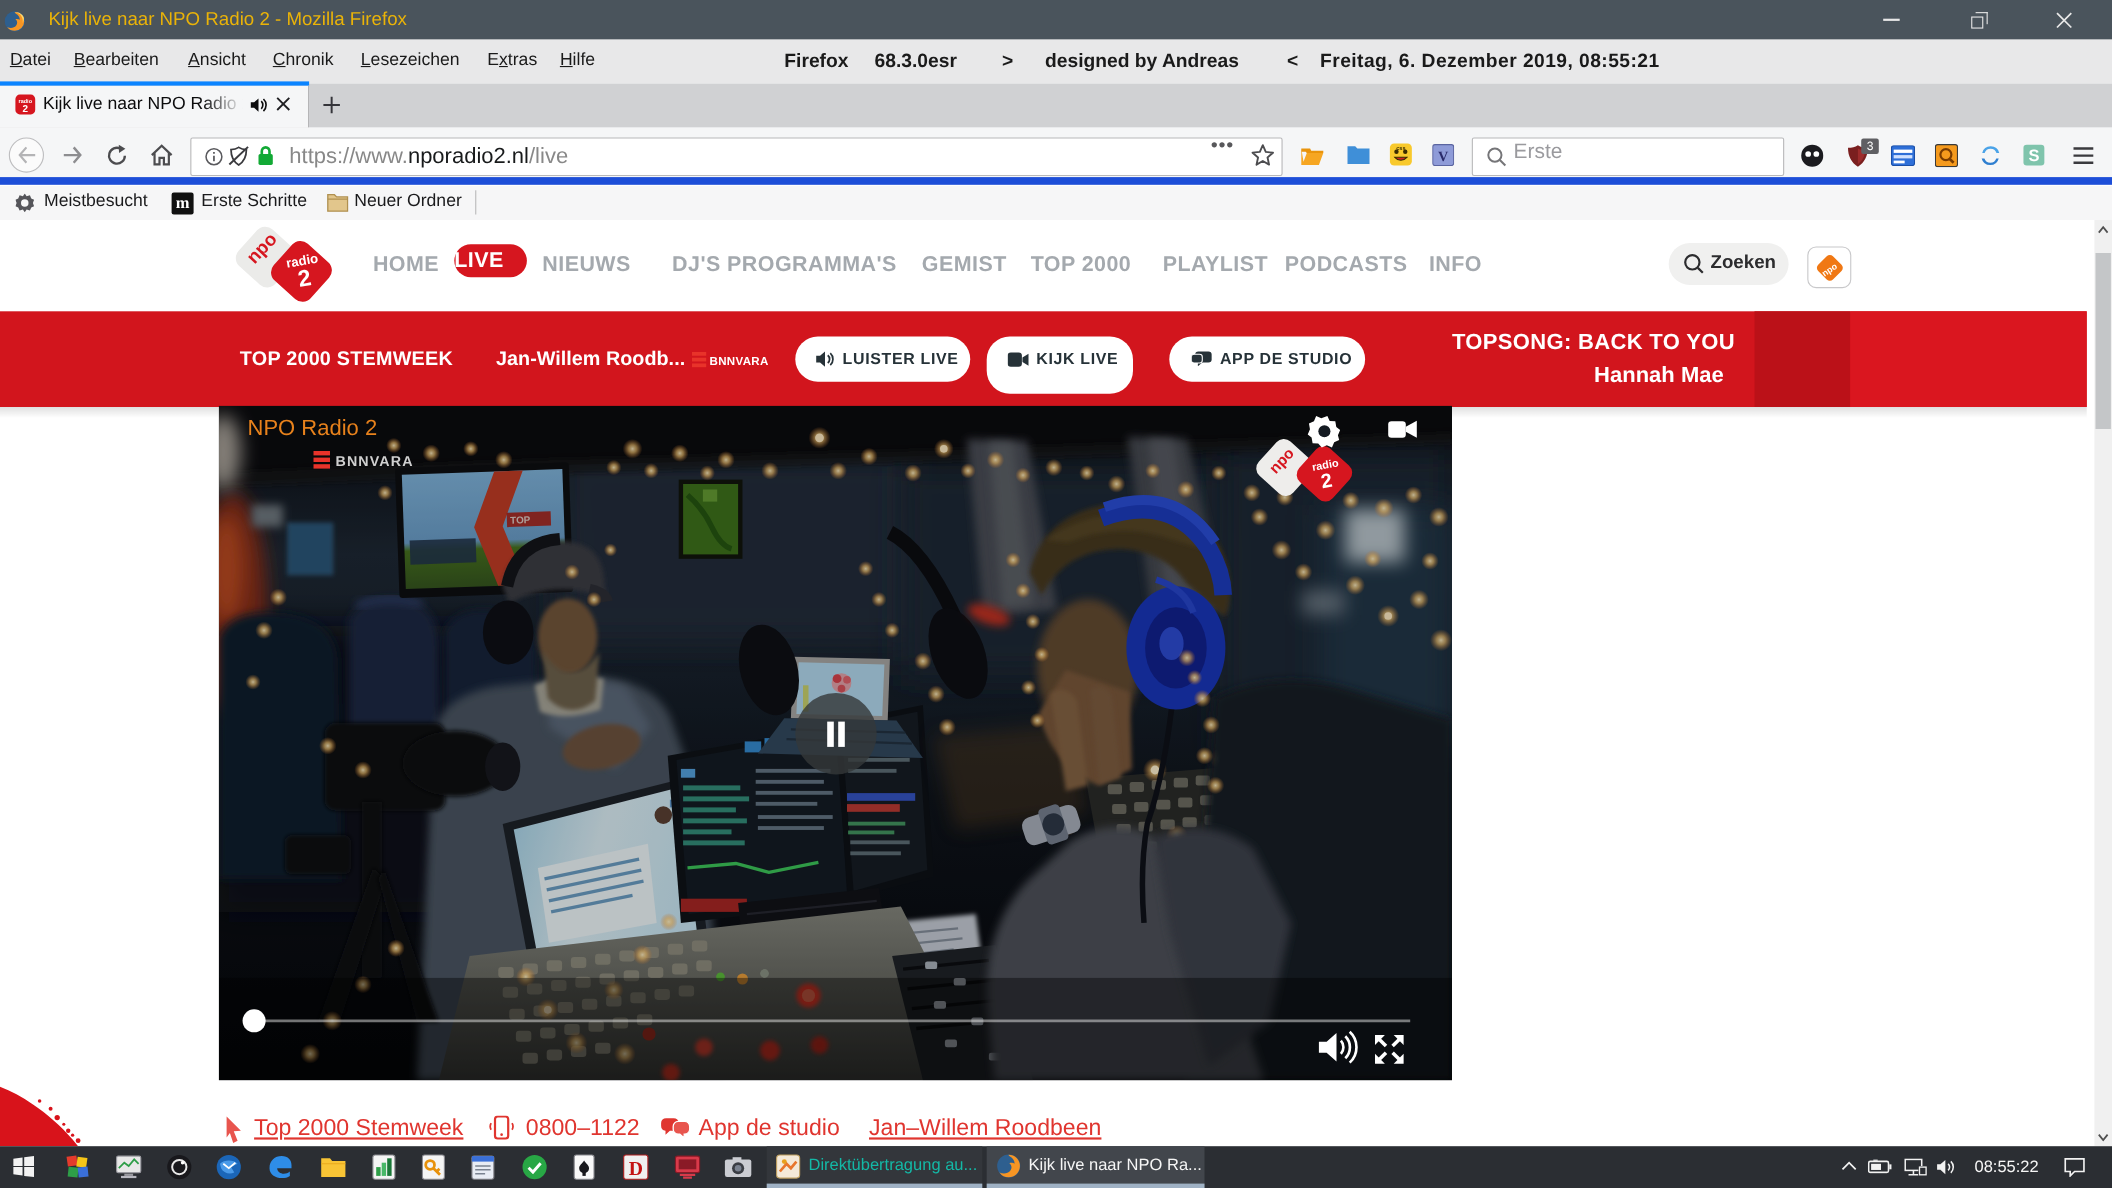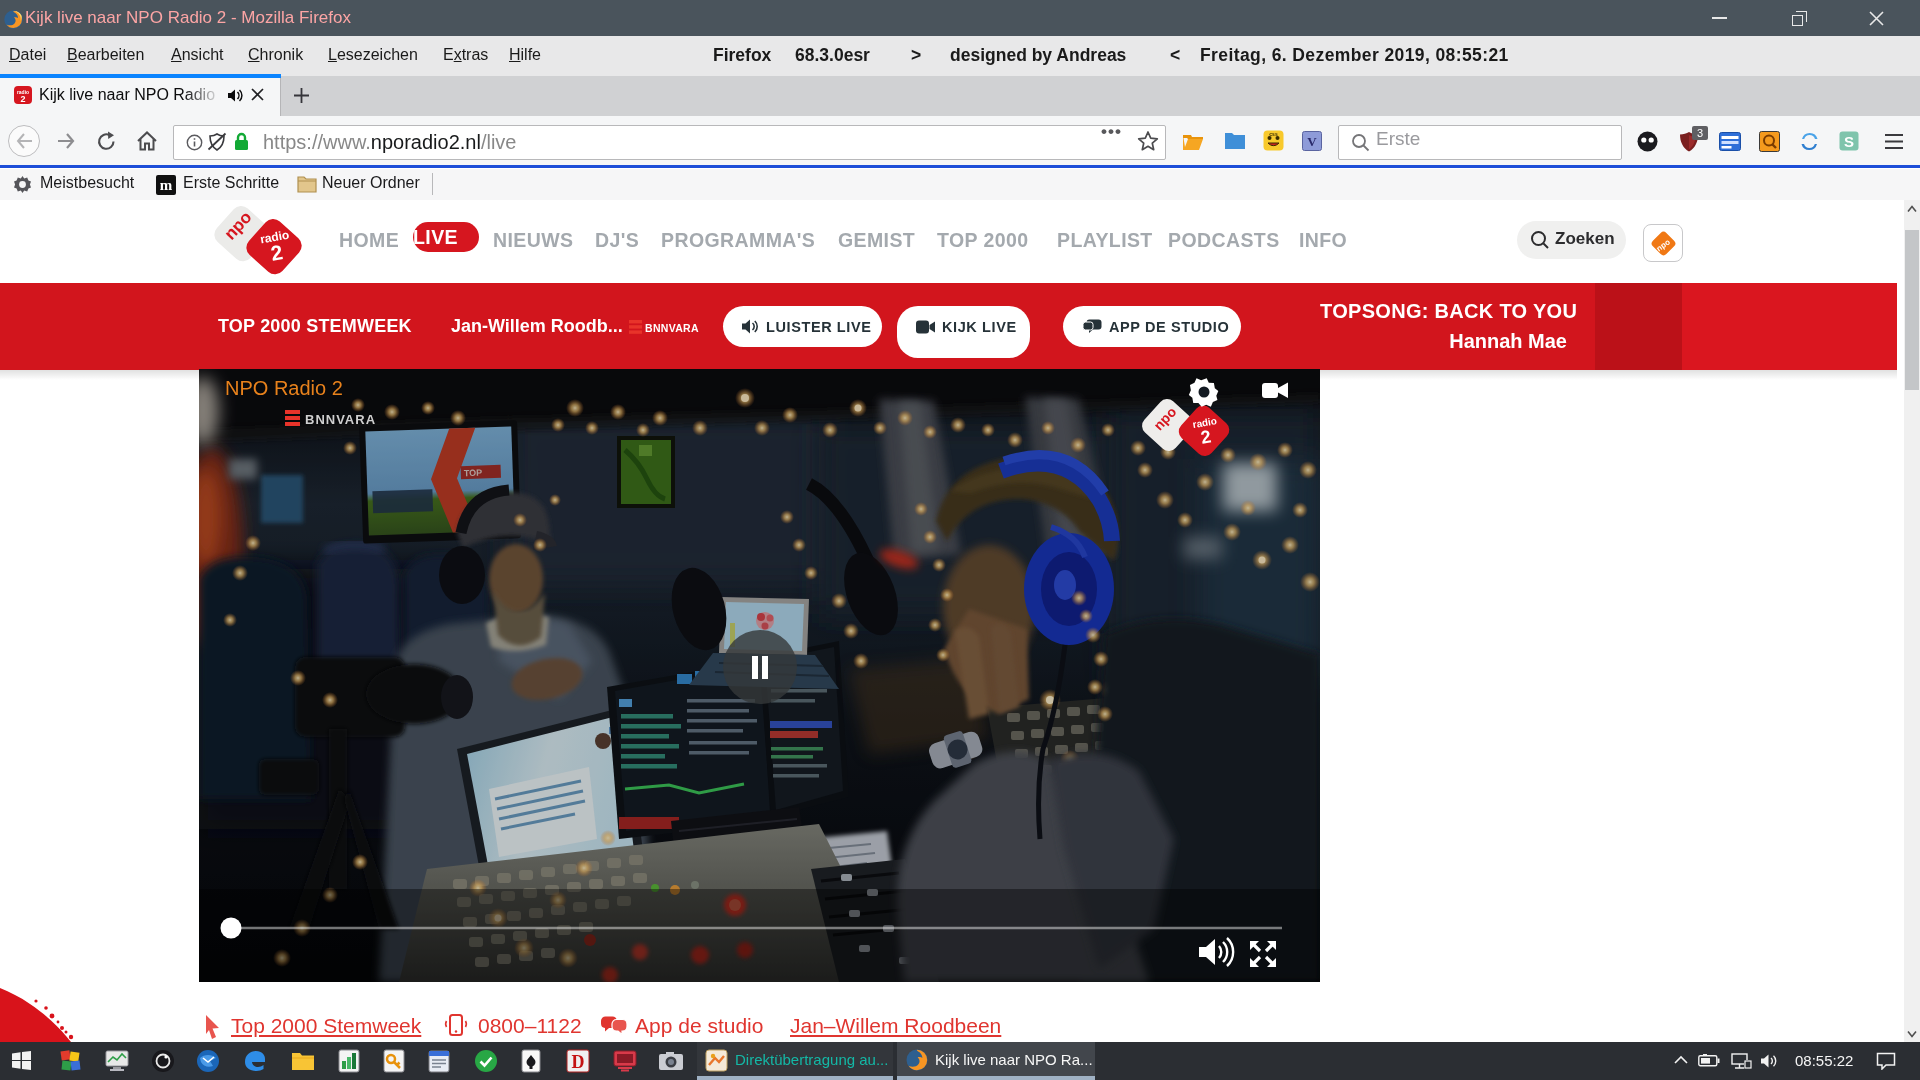--- a/index.html
+++ b/index.html
@@ -11,21 +11,21 @@
 </head>
 <body>
 <div id="stage">
 
 <div class="abs" style="left:0;top:0;width:1920px;height:36px;background:#4a545c;">
   <svg class="abs" style="left:4px;top:10px" width="19" height="19" viewBox="0 0 19 19">
     <circle cx="9.5" cy="9.5" r="9.2" fill="#2e5f8f"></circle>
     <path d="M9.5 1 A8.5 8.5 0 0 1 18 9.5 A8.5 8.5 0 0 1 9.5 18 A8.5 8.5 0 0 1 2.5 14.5 C5 16 9 15.5 10.5 13.5 C12.5 11 11.5 8.5 10 7.5 C11 7 13 7.2 14 8 C14 5.5 12.5 3.5 10.5 2.5 C9 1.8 9.5 1 9.5 1 Z" fill="#f79523"></path>
     <path d="M9.5 1 C12 1.5 14.5 3 15.5 5 C16.8 7.2 17 9 16.5 11 C17.5 9 18.2 7.5 17.5 5.5 C16.3 2.8 13 0.8 9.5 1 Z" fill="#ffd567"></path>
   </svg>
-  <span class="abs" style="left:25px;top:8px;color:#fca5a5;font-size:17px;">Kijk live naar NPO Radio 2 - Mozilla Firefox</span>
+  <span class="abs" style="left:44px;top:8px;color:#eab308;font-size:17px;">Kijk live naar NPO Radio 2 - Mozilla Firefox</span>
 
   <div class="abs" style="left:1712px;top:17px;width:15px;height:2px;background:#e8e8e8;"></div>
   <div class="abs" style="left:1792px;top:15px;width:11px;height:11px;border:1.6px solid #e8e8e8;"></div>
   <div class="abs" style="left:1796px;top:11px;width:11px;height:11px;border-top:1.6px solid #e8e8e8;border-right:1.6px solid #e8e8e8;"></div>
   <svg class="abs" style="left:1869px;top:11px" width="15" height="15" viewBox="0 0 15 15">
         <path d="M1 1 L14 14 M14 1 L1 14" stroke="#e8e8e8" stroke-width="1.6"></path>
       </svg>
 </div>
 
 <div class="abs" style="left:0;top:36px;width:1920px;height:40px;background:#e8e8e9;color:#1a1a1a;font-size:16px;">
@@ -60,21 +60,21 @@
     <path d="M10.5 5 A5 5 0 0 1 10.5 12 M12.5 3 A7.5 7.5 0 0 1 12.5 14" stroke="#0c0c0d" stroke-width="1.5" fill="none"></path>
   </svg>
   <svg class="abs" style="left:250px;top:11px" width="15" height="15" viewBox="0 0 15 15">
         <path d="M2 2 L13 13 M13 2 L2 13" stroke="#202023" stroke-width="1.7"></path>
       </svg>
   <svg class="abs" style="left:293px;top:11px" width="17" height="17" viewBox="0 0 17 17">
         <path d="M8.5 1 L8.5 16 M1 8.5 L16 8.5" stroke="#35353a" stroke-width="1.8"></path>
       </svg>
 </div>
 
-<div class="abs" style="left:0;top:116px;width:1920px;height:52px;background:#f5f6f7;border-bottom:3px solid #1d4ed8;">
+<div class="abs" style="left:0;top:116px;width:1920px;height:52px;background:#f5f6f7;border-bottom:7px solid #1d4ed8;">
 
   <div class="abs" style="left:8px;top:9px;width:32px;height:32px;border:1px solid #bdbdbf;border-radius:50%;background:#fbfbfb;"></div>
   <svg class="abs" style="left:15px;top:16px" width="19" height="18" viewBox="0 0 19 18">
         <path d="M9 2 L3 9 L9 16 M3.5 9 L17 9" stroke="#b4b4b6" stroke-width="2" fill="none"></path>
       </svg>
 
   <svg class="abs" style="left:56px;top:132px;position:fixed" width="0" height="0"></svg>
   <svg class="abs" style="left:56px;top:16px" width="20" height="18" viewBox="0 0 20 18">
         <path d="M11 2 L17 9 L11 16 M16.5 9 L2 9" stroke="#8d8d90" stroke-width="2.2" fill="none"></path>
       </svg>
@@ -192,21 +192,21 @@
   <rect x="8" y="11" width="45" height="45" rx="10" fill="#ebebe9" transform="rotate(42 30 33)"></rect>
   <text x="13" y="34" font-size="17" font-weight="bold" fill="#d6161f" transform="rotate(-47 24 30)">npo</text>
   <rect x="40" y="24" width="45" height="45" rx="10" fill="#d6161f" transform="rotate(42 62 46)"></rect>
   <text x="63" y="41" font-size="12" font-weight="bold" fill="#fff" text-anchor="middle" transform="rotate(-10 63 39)">radio</text>
   <text x="65" y="60" font-size="21" font-weight="bold" fill="#fff" text-anchor="middle" transform="rotate(-10 65 54)">2</text>
 </svg>
 <div class="abs" style="left:0;top:226px;width:1520px;height:30px;color:#a4a9ae;font-size:19.5px;font-weight:bold;letter-spacing:0.4px;">
   <span class="abs" style="left:339px;top:3px;">HOME</span>
   <div class="abs" style="left:413px;top:-4px;width:66px;height:30px;background:#d6161f;border-radius:15px;color:#fff;line-height:30px;">LIVE</div>
   <span class="abs" style="left:493px;top:3px;">NIEUWS</span>
-  <span class="abs" style="left:595px;top:3px;">DJ'S</span>
+  <span class="abs" style="left:611px;top:3px;">DJ'S</span>
   <span class="abs" style="left:661px;top:3px;text-align:center;">PROGRAMMA'S</span>
   <span class="abs" style="left:838px;top:3px;">GEMIST</span>
   <span class="abs" style="left:937px;top:3px;">TOP 2000</span>
   <span class="abs" style="left:1057px;top:3px;">PLAYLIST</span>
   <span class="abs" style="left:1168px;top:3px;">PODCASTS</span>
   <span class="abs" style="left:1299px;top:3px;">INFO</span>
 </div>
 <div class="abs" style="left:1517px;top:221px;width:109px;height:38px;background:#f0f0ef;border-radius:19px;">
   <svg class="abs" style="left:13px;top:9px" width="20" height="20" viewBox="0 0 20 20">
         <circle cx="8.5" cy="8.5" r="6.5" stroke="#2c2c2e" stroke-width="2" fill="none"></circle>

